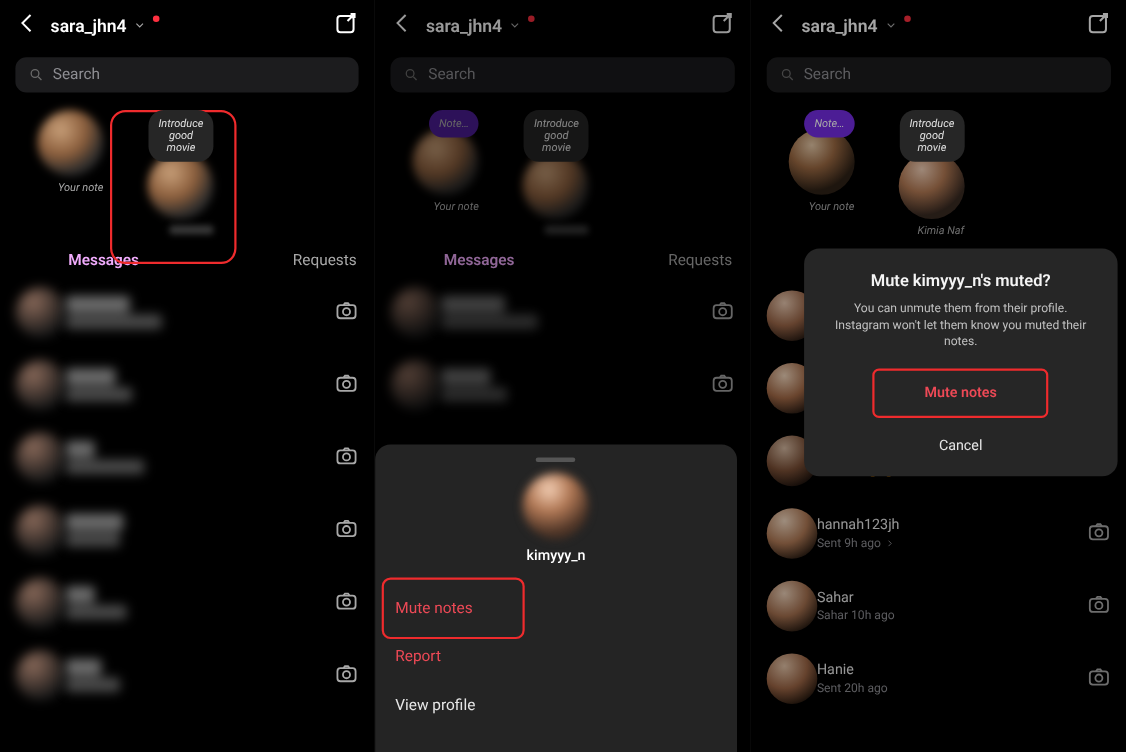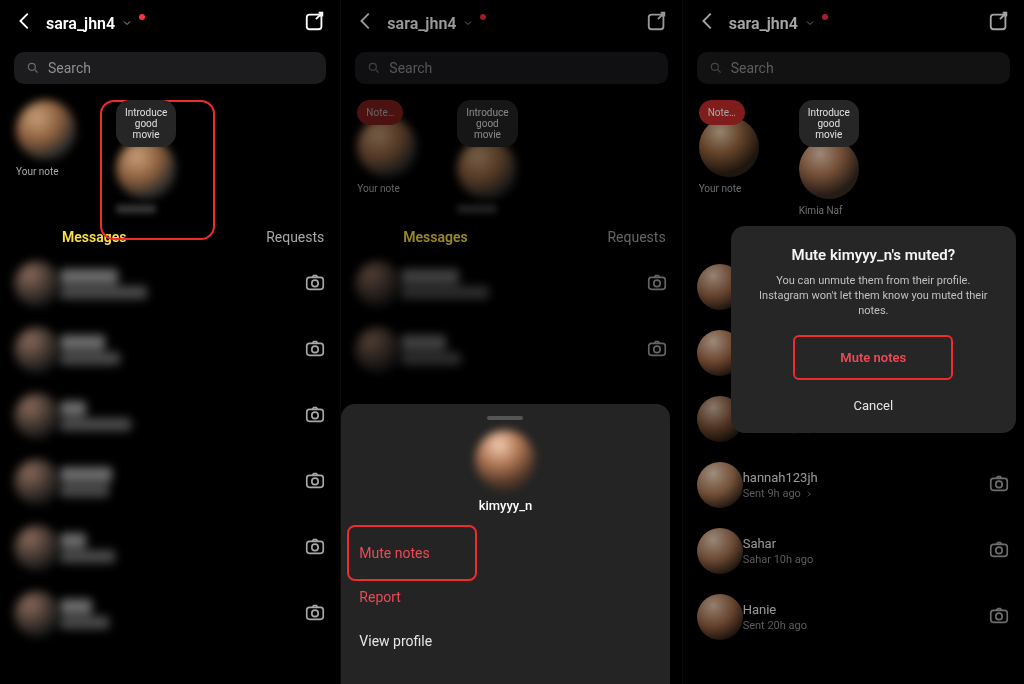--- a/index.html
+++ b/index.html
@@ -14,32 +14,32 @@
   .chev svg { width: 12px; height: 12px; stroke: #a8a8a8; fill: none; stroke-width: 2; }
   .dot { width: 6px; height: 6px; border-radius: 50%; background: #ff3040; }
   .spacer { flex: 1; }
   .compose-icon svg { width: 22px; height: 22px; stroke: #fff; fill: none; stroke-width: 2; }
 
   .search { margin: 8px 14px; background: #1c1c1e; border-radius: 10px; display: flex; align-items: center; padding: 8px 12px; gap: 8px; }
   .search svg { width: 14px; height: 14px; stroke: #6b6b6b; fill: none; stroke-width: 2; }
   .search-input { color: #8e8e93; font-size: 14px; }
 
   .notes-row { display: flex; gap: 22px; padding: 8px 16px 6px 16px; }
-  .note-item { display: flex; flex-direction: column; align-items: flex-start; width: 78px; position: relative; }
+  .note-item { display: flex; flex-direction: column; align-items: flex-end; width: 78px; position: relative; font-style: italic; }
   .note-bubble { background: #262626; color: #e0e0e0; font-size: 10px; line-height: 1.1; border-radius: 14px; padding: 7px 9px; text-align: center; position: relative; z-index: 2; margin-bottom: -8px; max-width: 78px; }
-  .note-bubble.self { background: #7f1d1d; color: #a8a8a8; }
+  .note-bubble.self { background: #4c1d95; color: #a8a8a8; }
   .avatar-l { width: 60px; height: 60px; border-radius: 50%; background: radial-gradient(circle at 35% 30%, #c8a07a 0%, #8b5e3c 40%, #2b2b2b 70%); filter: blur(4px); }
   .pane3 .avatar-l { filter: none; background: radial-gradient(circle at 35% 25%, #f2d0b8 0%, #b47b55 35%, #3a2b23 70%); }
   .note-label { color: #a8a8a8; font-size: 10px; margin-top: 6px; }
 
   .highlight-box { border: 2px solid #ef2b2d; border-radius: 14px; position: absolute; }
   .hb1 { left: 100px; top: 100px; width: 115px; height: 140px; }
 
   .tabs { display: flex; justify-content: space-between; padding: 10px 16px 2px 16px; }
-  .tab-l { color: #fde047; font-weight: 600; font-size: 14px; padding-left: 46px; }
+  .tab-l { color: #f0abfc; font-weight: 600; font-size: 14px; padding-left: 46px; }
   .tab-r { color: #a8a8a8; font-size: 14px; }
 
   .dm-list { padding-top: 4px; }
   .dm { display: flex; align-items: center; padding: 10px 14px; }
   .dm-av { width: 46px; height: 46px; border-radius: 50%; flex-shrink: 0; }
   .blur-av { background: radial-gradient(circle at 35% 30%, #8a6a5a 0%, #4a3b34 40%, #1a1a1a 70%); filter: blur(5px); }
   .dm-txt { flex: 1; min-width: 0; }
   .dm-name { color: #e6e6e6; font-size: 13px; }
   .dm-sub { color: #8e8e93; font-size: 11px; margin-top: 2px; }
   .dm-txt.blurred { filter: blur(5px); }

